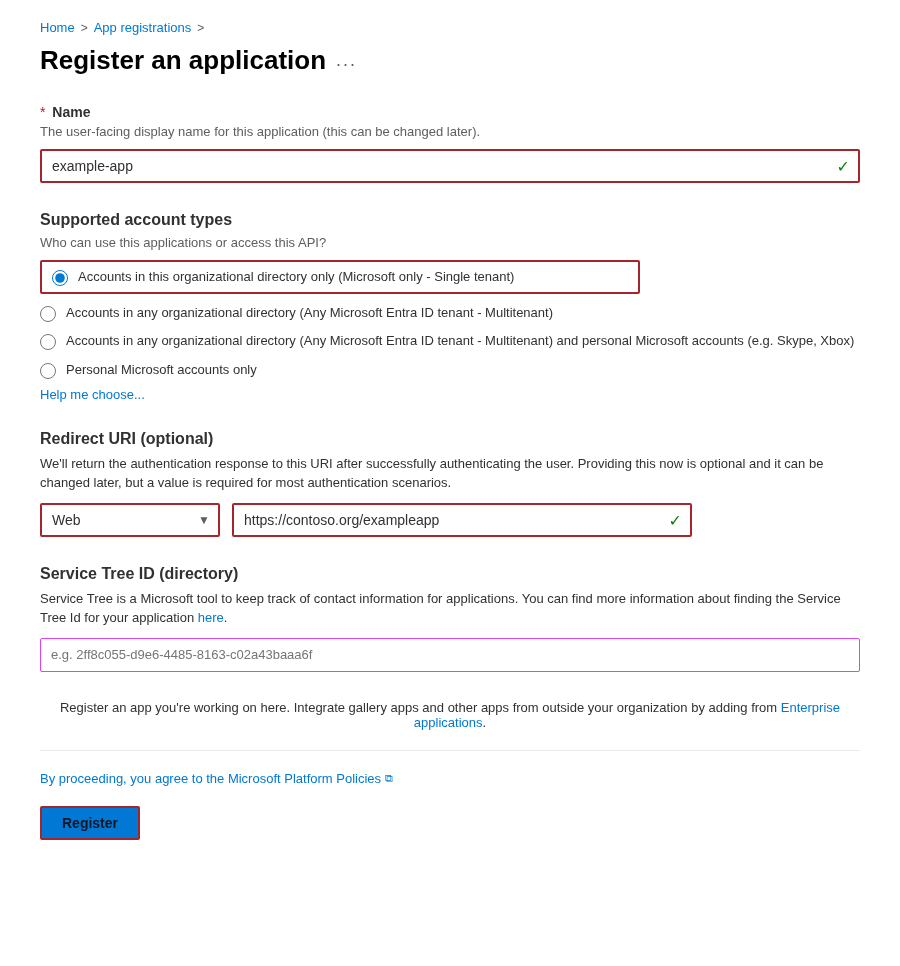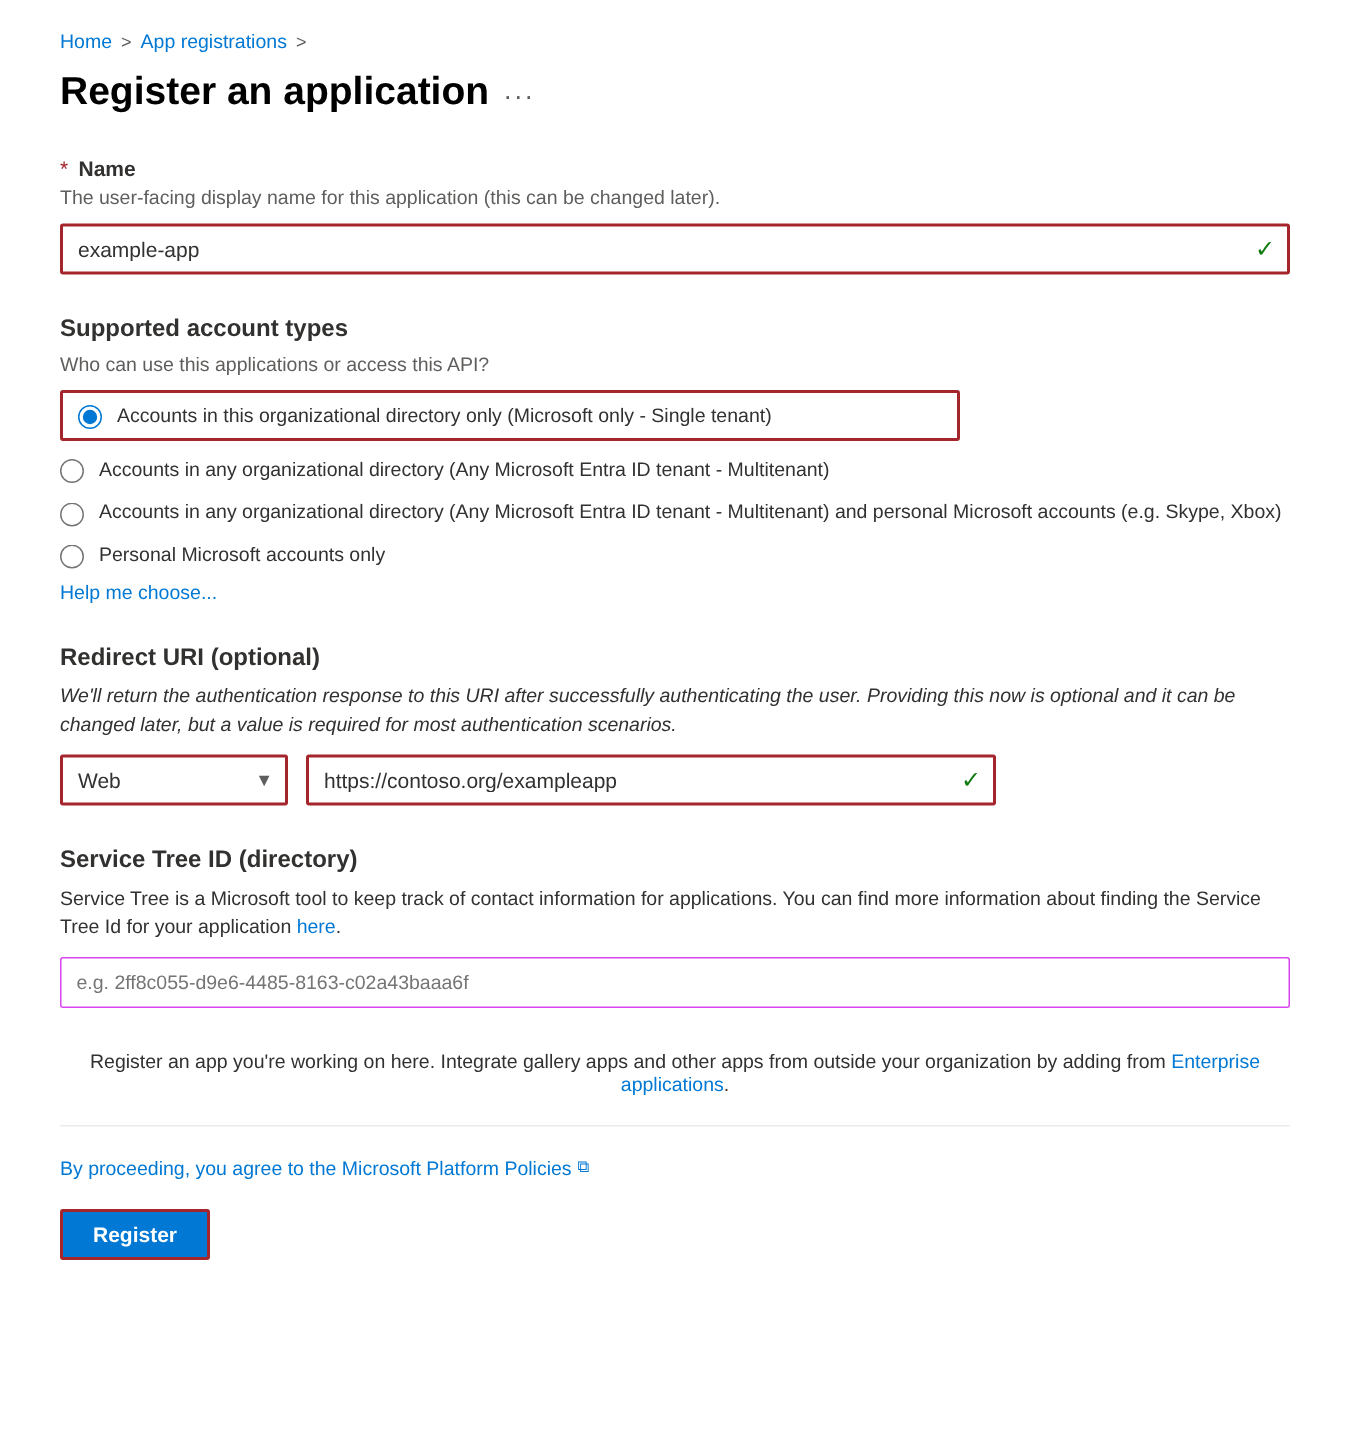--- a/index.html
+++ b/index.html
@@ -83,21 +83,21 @@
       color: #107c10;
       font-size: 16px;
     }
     .radio-group {
       display: flex;
       flex-direction: column;
       gap: 10px;
     }
     .radio-option {
       display: flex;
-      align-items: flex-end;
+      align-items: center;
       gap: 10px;
     }
     .radio-option.highlighted {
       border: 2px solid #a4262c;
       padding: 6px 10px;
       border-radius: 2px;
       max-width: 600px;
     }
     .radio-option input[type="radio"] {
       margin-top: 2px;
@@ -121,21 +121,21 @@
       display: inline-block;
     }
     .redirect-row {
       display: flex;
       align-items: center;
       gap: 12px;
       margin-top: 10px;
     }
     .select-wrapper {
       position: relative;
-      width: 152px;
+      width: 180px;
     }
     .select-wrapper select {
       width: 100%;
       height: 34px;
       padding: 5px 30px 5px 10px;
       border: 2px solid #a4262c;
       border-radius: 2px;
       font-size: 14px;
       color: #323130;
       background: #fff;
@@ -215,36 +215,35 @@
       font-size: 13px;
       color: #0078d4;
       margin-bottom: 20px;
       cursor: pointer;
     }
     .external-icon {
       font-size: 11px;
     }
     .register-btn {
       background: #0078d4;
-      color: #ffffff;
+      color: #0f172a;
       border: none;
       padding: 7px 20px;
       font-size: 14px;
       font-weight: 600;
       border-radius: 2px;
       cursor: pointer;
       border: 2px solid #a4262c;
     }
     .redirect-desc {
       font-size: 13px;
       color: #323130;
       max-width: 820px;
       margin-bottom: 10px;
       line-height: 1.5;
-      font-style: italic;
     }
   </style>
 </head>
 <body>
 
 
 
 
 <div class="breadcrumb">
   <a>Home</a>

